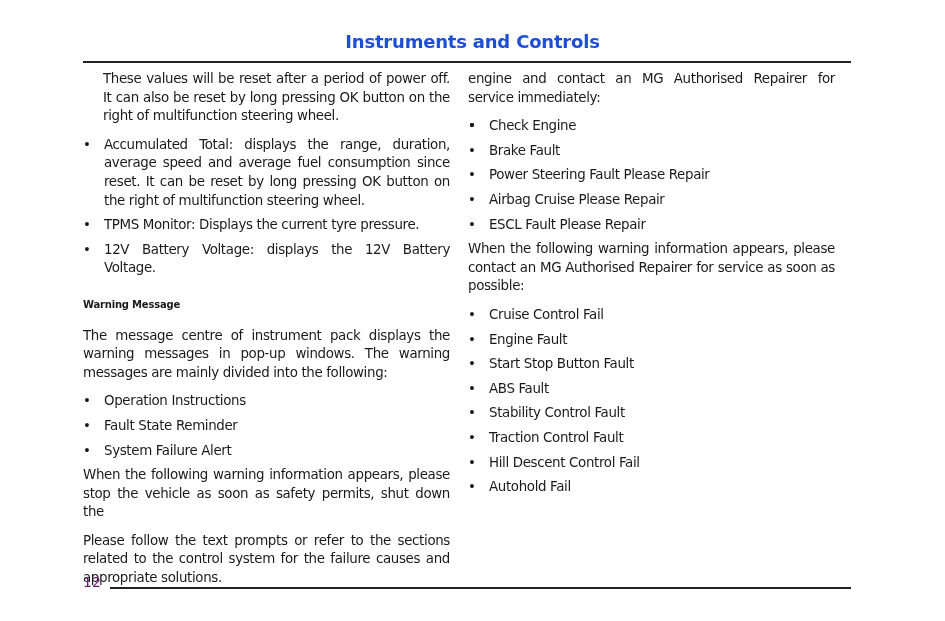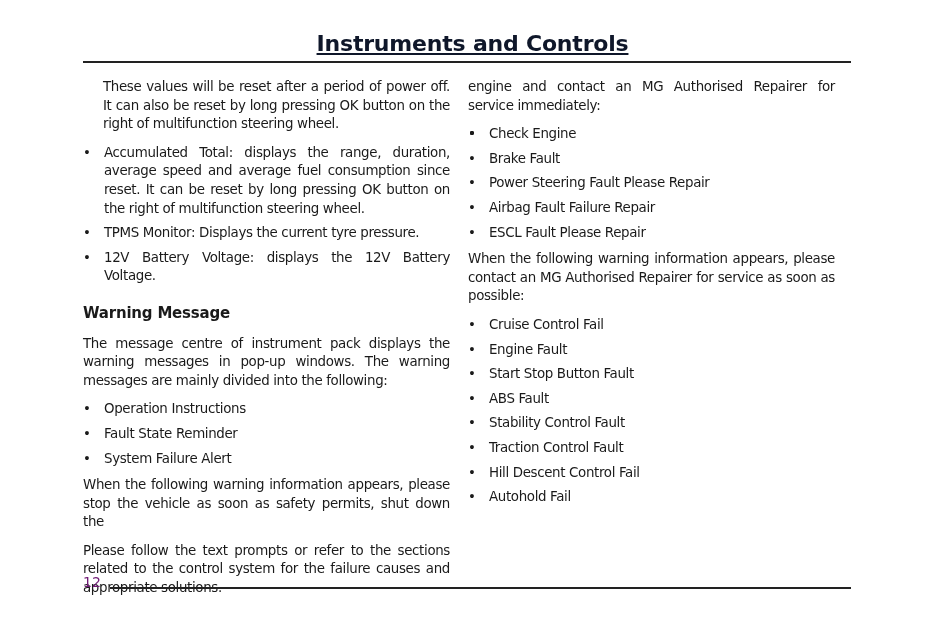--- a/index.html
+++ b/index.html
@@ -1,31 +1,31 @@
 <!DOCTYPE html>
 <html><head>
   <meta charset="utf-8">
   <style>
     html, body { margin: 0; padding: 0; background: #ffffff; }
     body { width: 945px; height: 621px; position: relative; overflow: hidden;
            font-family: "DejaVu Sans", sans-serif; color: #1a1a1a; }
     .page-title { position: absolute; left: 0; width: 945px; top: 31px; text-align: center;
-                  font-family: "DejaVu Sans", sans-serif; font-weight: bold; font-size: 22px;
-                  letter-spacing: -0.2px; color: #0f172a; text-decoration: underline; }
+                  font-family: "DejaVu Sans", sans-serif; font-weight: bold; font-size: 18px;
+                  letter-spacing: -0.2px; color: #1d4ed8; }
     .title-rule { position: absolute; left: 83px; width: 768px; top: 61px; height: 2px; background: #222; }
     .col { position: absolute; top: 70px; width: 367px; font-size: 13.4px; line-height: 18.6px;
            letter-spacing: -0.35px; }
     .col-left { left: 83px; }
     .col-right { left: 468px; }
-    .para { margin: 8px 0 10px 0; text-align: justify; }
+    .para { margin: 0 0 10px 0; text-align: justify; }
     .para.indent { padding-left: 20px; }
     ul { list-style: none; margin: 0; padding: 0; }
     li { position: relative; padding-left: 21px; margin-bottom: 6px; text-align: justify; }
     li .bullet { position: absolute; left: 0; top: 0; }
-    .heading { font-weight: bold; font-size: 15px; margin: 18px 0 12px 0; letter-spacing: -0.2px; }
+    .heading { font-weight: bold; font-size: 10px; margin: 18px 0 12px 0; letter-spacing: -0.2px; }
     .footer-num { position: absolute; left: 83px; top: 574px; font-size: 14px; color: #701a75; }
     .footer-rule { position: absolute; left: 110px; width: 741px; top: 587px; height: 1.5px; background: #222; }
   </style>
 </head>
 <body>
 
 <div class="page-title">Instruments and Controls</div>
 <div class="title-rule"></div>
 
 <div class="col col-left">
@@ -47,21 +47,21 @@
 </div>
 
 <div class="col col-right">
   <p class="para">engine and contact an MG Authorised Repairer for service immediately:</p>
   <ul>
     <li><span class="bullet">•</span></li>
     <li><span class="bullet">•</span></li>
     <li><span class="bullet">•</span><span>Check Engine</span></li>
     <li><span class="bullet">•</span><span>Brake Fault</span></li>
     <li><span class="bullet">•</span><span>Power Steering Fault Please Repair</span></li>
-    <li><span class="bullet">•</span><span>Airbag Fault Failure Repair</span></li>
+    <li><span class="bullet">•</span><span>Airbag Cruise Please Repair</span></li>
     <li><span class="bullet">•</span><span>ESCL Fault Please Repair</span></li>
   </ul>
   <p class="para">When the following warning information appears, please contact an MG Authorised Repairer for service as soon as possible:</p>
   <ul>
     <li><span class="bullet">•</span><span>Cruise Control Fail</span></li>
     <li><span class="bullet">•</span><span>Engine Fault</span></li>
     <li><span class="bullet">•</span><span>Start Stop Button Fault</span></li>
     <li><span class="bullet">•</span><span>ABS Fault</span></li>
     <li><span class="bullet">•</span><span>Stability Control Fault</span></li>
     <li><span class="bullet">•</span><span>Traction Control Fault</span></li>

